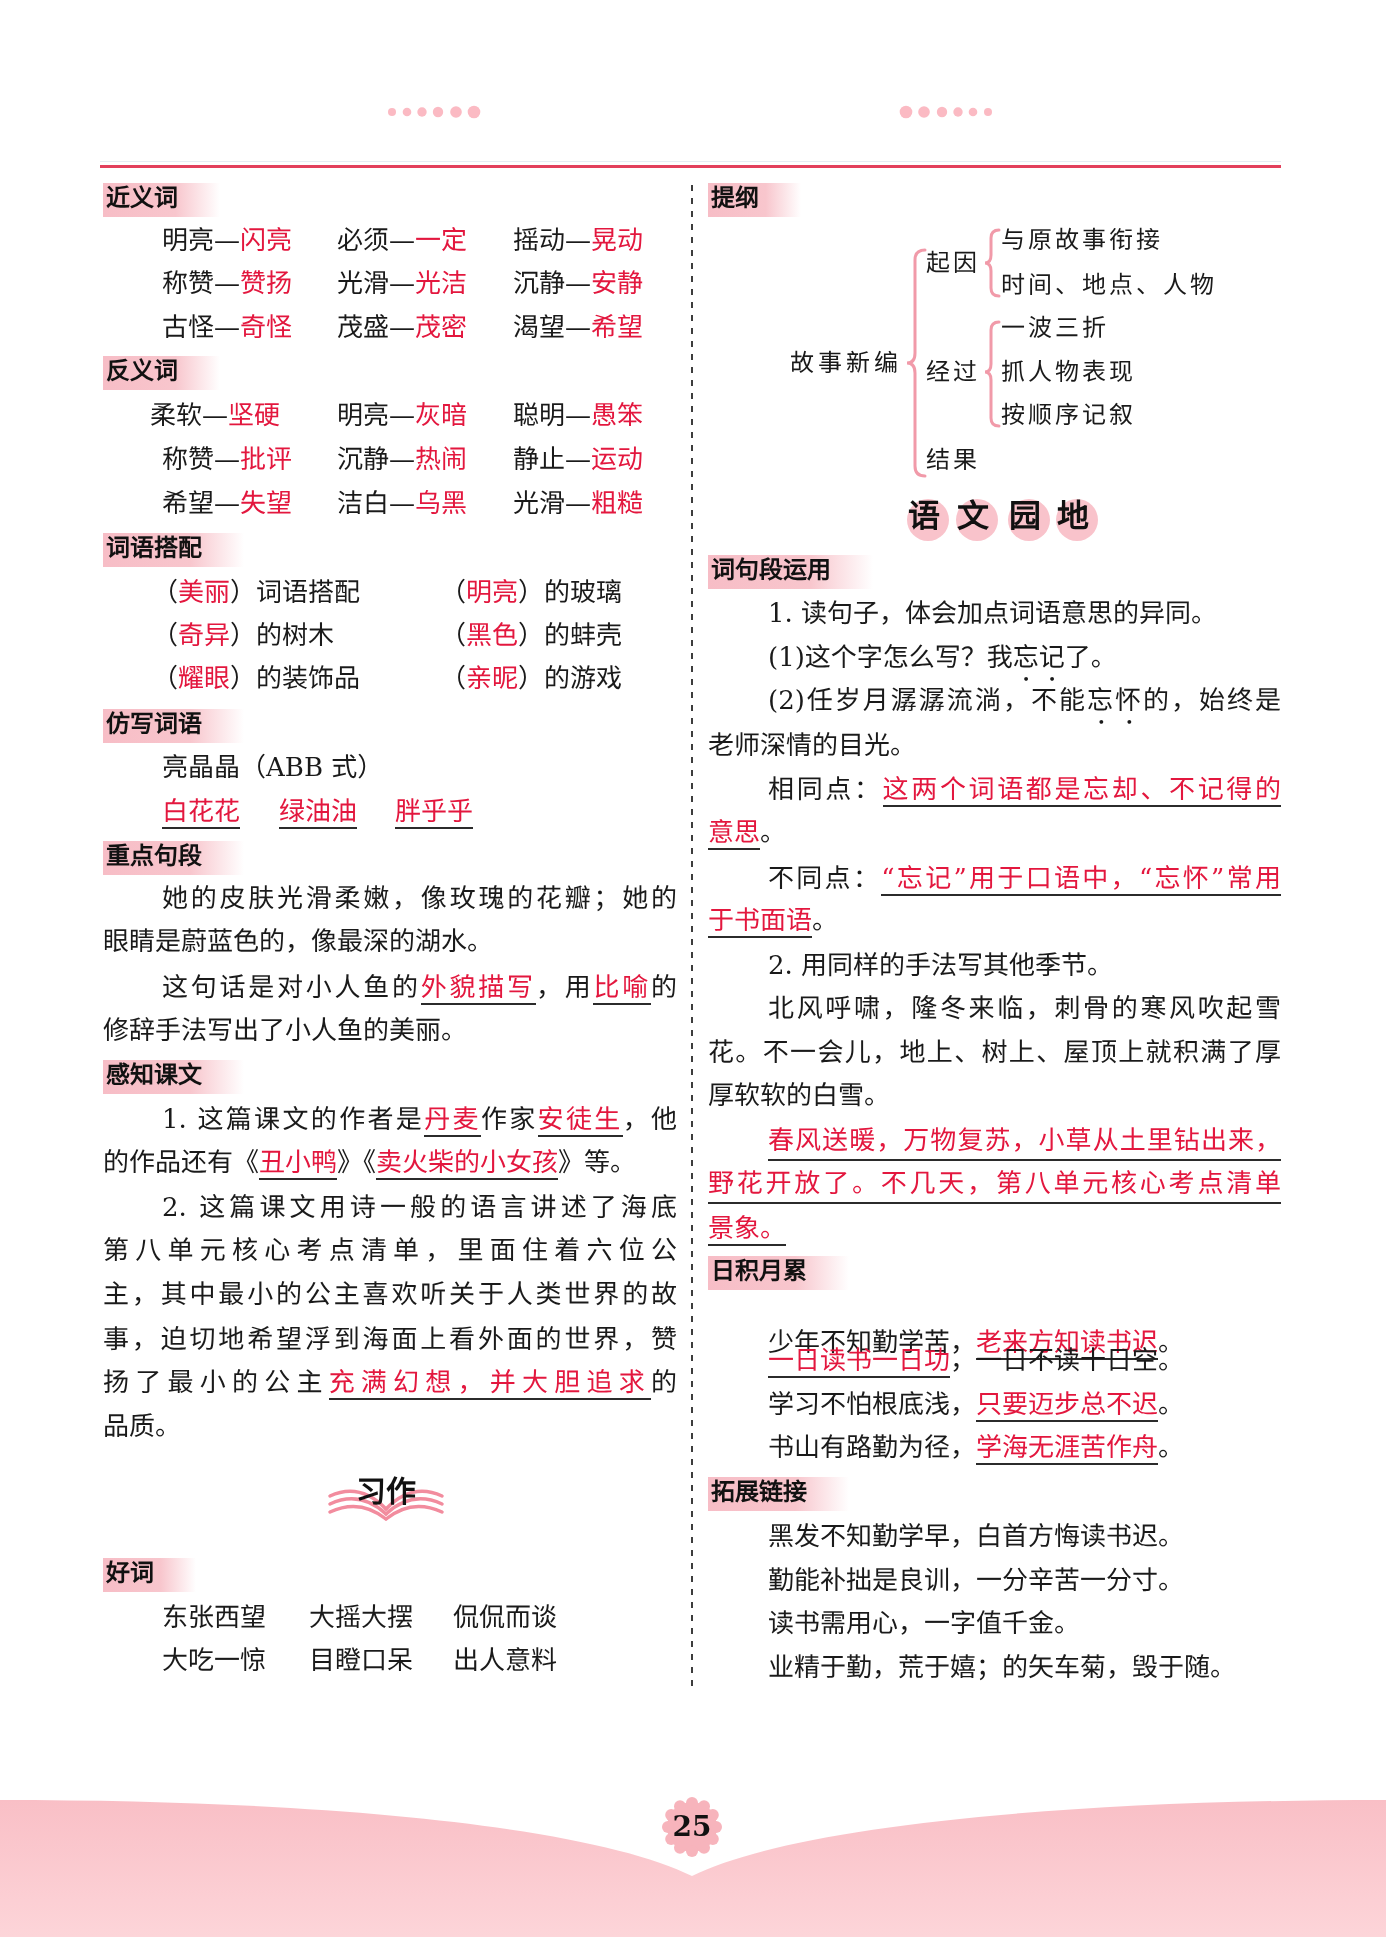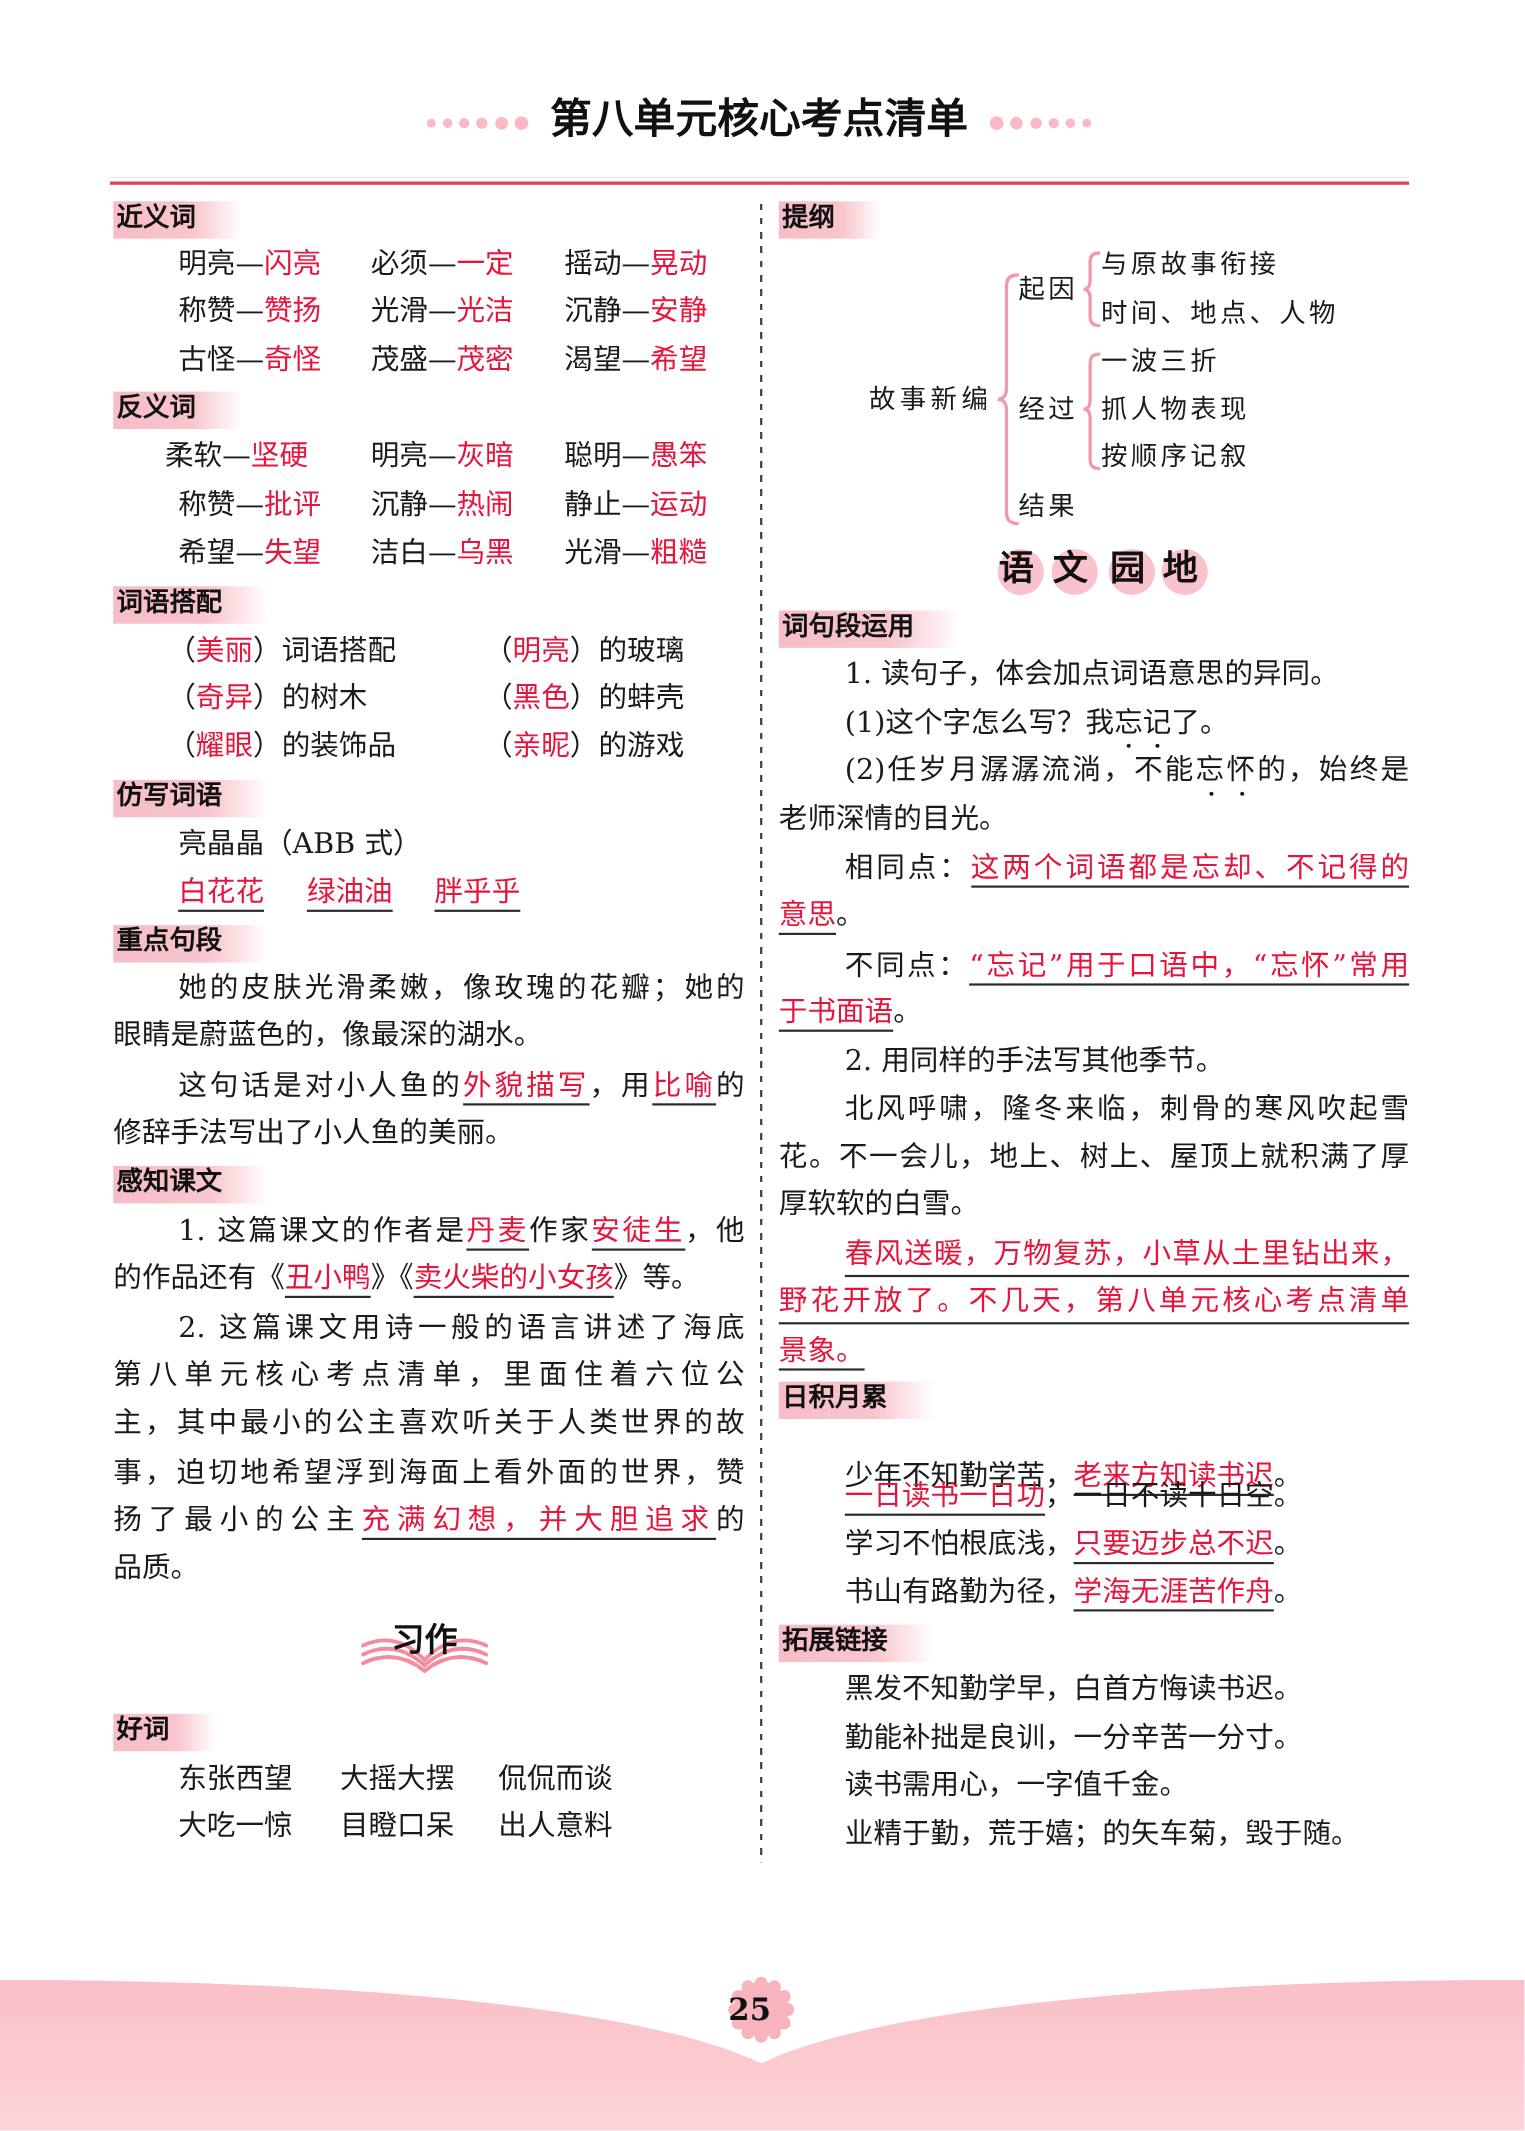--- a/index.html
+++ b/index.html
@@ -14,21 +14,21 @@
 .dot{-webkit-text-emphasis:filled dot;text-emphasis:filled dot;-webkit-text-emphasis-position:under;text-emphasis-position:under right}
 .lbl{position:absolute;height:34px;line-height:34px;font-family:Liberation Mono, monospace;font-weight:bold;font-size:24px;padding:0 42px 0 3px;color:#111;
   background:linear-gradient(to right,#f7bdc6 0%,#f8c6cd 62%,rgba(255,255,255,0) 100%)}
 .title{position:absolute;left:440px;width:500px;top:84px;height:48px;line-height:48px;text-align:center;font-weight:bold;font-size:38px;color:#111}
 .rule{position:absolute;left:100px;top:165px;width:1181px;height:3px;background:#e3405c}
 .rule-ghost{position:absolute;left:100px;top:161px;width:1181px;height:1px;background:#e6ecf3}
 .divider{position:absolute;left:691px;top:185px;width:2px;height:1508px;background:repeating-linear-gradient(to bottom,#3d3d3d 0 6px,transparent 6px 13px)}
 .ol{position:absolute;height:34px;line-height:34px;font-size:24px;letter-spacing:3px;white-space:nowrap}
 .garden-char{position:absolute;width:44px;height:44px;line-height:44px;text-align:center;font-size:32px;font-weight:bold;color:#111}
 .writing-title{position:absolute;left:326px;width:120px;top:1472px;height:40px;line-height:40px;text-align:center;font-size:30px;font-weight:bold;color:#111}
-.page-num{position:absolute;left:662px;width:60px;top:1809px;height:36px;line-height:36px;text-align:left;font-size:28px;font-weight:bold;color:#111}
+.page-num{position:absolute;left:662px;width:60px;top:1809px;height:36px;line-height:36px;text-align:center;font-size:28px;font-weight:bold;color:#111}
 .watermark{position:absolute;left:1060px;top:1866px;height:42px;line-height:42px;font-family:"DejaVu Sans",sans-serif;font-size:33px;color:#ffffff;text-shadow:2px 2px 0 #222,1px 1px 0 #444;white-space:nowrap}
 </style>
 </head>
 <body>
 
 <div class="page">
 
   <svg class="deco" width="1386" height="1937" viewBox="0 0 1386 1937">
     <defs>
       <linearGradient id="fg" x1="0" y1="0" x2="0" y2="1">
@@ -88,21 +88,20 @@
         <circle cx="671.2" cy="1839" r="6"></circle>
       <circle cx="668" cy="1827" r="6"></circle>
         <circle cx="671.2" cy="1815" r="6"></circle>
         <circle cx="680" cy="1806.2" r="6"></circle>
       <circle cx="692" cy="1803" r="6"></circle>
         <circle cx="704" cy="1806.2" r="6"></circle>
         <circle cx="712.8" cy="1815" r="6"></circle>
     </g>
   </svg>
 
-  <div class="title">第八单元核心考点清单</div>
   <div class="rule-ghost"></div>
   <div class="rule"></div>
   <div class="divider"></div>
 
   <section>
 
     <div class="lbl" style="left:103px;top:183px">近义词</div>
     <div class="ln" style="left:162px;top:222px"><span>明亮</span><span>—</span><span class="red">闪亮</span></div>
     <div class="ln" style="left:337px;top:222px"><span>必须</span><span>—</span><span class="red">一定</span></div>
     <div class="ln" style="left:513px;top:222px"><span>摇动</span><span>—</span><span class="red">晃动</span></div>

